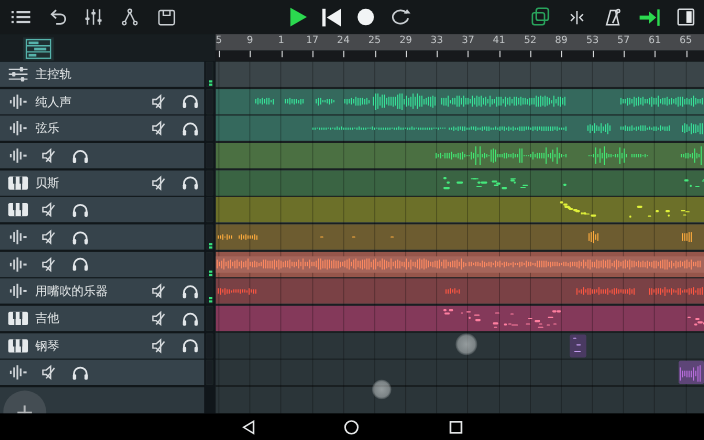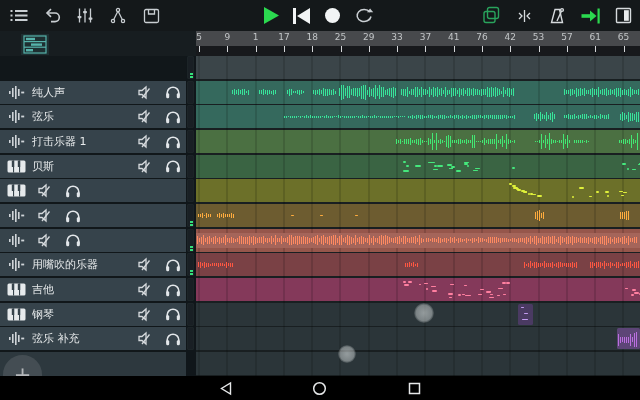--- a/index.html
+++ b/index.html
@@ -196,28 +196,28 @@
             <rect x="3" y="14" width="7" height="2.4"></rect>
           </g>
         </svg>
       </div>
   </div>
   <div id="ruler">
       <span class="rnum" style="left: 3px;">5</span>
       <span class="rnum" style="left: 31.3px;">9</span>
       <span class="rnum" style="left: 59.6px;">1</span>
       <span class="rnum" style="left: 87.9px;">17</span>
-      <span class="rnum" style="left: 116.2px;">18</span>
+      <span class="rnum" style="left: 116.2px;">24</span>
       <span class="rnum" style="left: 144.5px;">25</span>
       <span class="rnum" style="left: 172.8px;">29</span>
       <span class="rnum" style="left: 201.1px;">33</span>
       <span class="rnum" style="left: 229.4px;">37</span>
       <span class="rnum" style="left: 257.7px;">41</span>
-      <span class="rnum" style="left: 286px;">76</span>
-      <span class="rnum" style="left: 314.3px;">42</span>
+      <span class="rnum" style="left: 286px;">52</span>
+      <span class="rnum" style="left: 314.3px;">89</span>
       <span class="rnum" style="left: 342.6px;">53</span>
       <span class="rnum" style="left: 370.9px;">57</span>
       <span class="rnum" style="left: 399.2px;">61</span>
       <span class="rnum" style="left: 427.5px;">65</span>
     </div>
   <div id="tickstrip">
       <div class="tick" style="left: 3px;"></div>
       <div class="tick" style="left: 31.3px;"></div>
       <div class="tick" style="left: 59.6px;"></div>
       <div class="tick" style="left: 87.9px;"></div>
@@ -229,20 +229,37 @@
       <div class="tick" style="left: 257.7px;"></div>
       <div class="tick" style="left: 286px;"></div>
       <div class="tick" style="left: 314.3px;"></div>
       <div class="tick" style="left: 342.6px;"></div>
       <div class="tick" style="left: 370.9px;"></div>
       <div class="tick" style="left: 399.2px;"></div>
       <div class="tick" style="left: 427.5px;"></div>
     </div>
 
   <div id="tracklist">
+    <div class="trow" style="top: 0px;">
+        <span class="ticon">
+          <svg width="19" height="15">
+            <g stroke="#cfd4d8" stroke-width="1.2">
+              <line x1="1" y1="3" x2="18" y2="3"></line>
+              <line x1="1" y1="7.5" x2="18" y2="7.5"></line>
+              <line x1="1" y1="12" x2="18" y2="12"></line>
+            </g>
+            <g fill="#cfd4d8">
+              <rect x="11" y="1" width="3" height="4" rx="0.8"></rect>
+              <rect x="4" y="5.5" width="3" height="4" rx="0.8"></rect>
+              <rect x="12" y="10" width="3" height="4" rx="0.8"></rect>
+            </g>
+          </svg>
+        </span>
+        <span class="tname">主控轨</span>
+      </div>
       <div class="trow" style="top: 49.34px;">
         <span class="ticon">
           <svg width="17" height="15">
             <g fill="#cfd4d8">
               <rect x="1" y="6" width="1.6" height="3"></rect>
               <rect x="4" y="3" width="1.6" height="9"></rect>
               <rect x="7" y="1" width="1.6" height="13"></rect>
               <rect x="10" y="4" width="1.6" height="7"></rect>
               <rect x="13.2" y="6.6" width="3" height="1.8"></rect>
             </g>
@@ -299,21 +316,20 @@
           <svg width="17" height="15">
             <g fill="#cfd4d8">
               <rect x="1" y="6" width="1.6" height="3"></rect>
               <rect x="4" y="3" width="1.6" height="9"></rect>
               <rect x="7" y="1" width="1.6" height="13"></rect>
               <rect x="10" y="4" width="1.6" height="7"></rect>
               <rect x="13.2" y="6.6" width="3" height="1.8"></rect>
             </g>
           </svg>
         </span>
-        <span class="tname">打击乐器 1</span>
         <span class="sbtn">
           <svg width="17" height="15">
             <g fill="none" stroke="#d6dadd" stroke-width="1.3">
               <path d="M2,5.5 h3 l4,-3.5 v11 l-4,-3.5 h-3 z"></path>
               <line x1="12.5" y1="3.5" x2="5" y2="13"></line>
             </g>
           </svg>
         </span>
         <span class="sbtn">
           <svg width="16" height="14">
@@ -528,21 +544,20 @@
           <svg width="17" height="15">
             <g fill="#cfd4d8">
               <rect x="1" y="6" width="1.6" height="3"></rect>
               <rect x="4" y="3" width="1.6" height="9"></rect>
               <rect x="7" y="1" width="1.6" height="13"></rect>
               <rect x="10" y="4" width="1.6" height="7"></rect>
               <rect x="13.2" y="6.6" width="3" height="1.8"></rect>
             </g>
           </svg>
         </span>
-        <span class="tname">弦乐 补充</span>
         <span class="sbtn">
           <svg width="17" height="15">
             <g fill="none" stroke="#d6dadd" stroke-width="1.3">
               <path d="M2,5.5 h3 l4,-3.5 v11 l-4,-3.5 h-3 z"></path>
               <line x1="12.5" y1="3.5" x2="5" y2="13"></line>
             </g>
           </svg>
         </span>
         <span class="sbtn">
           <svg width="16" height="14">

